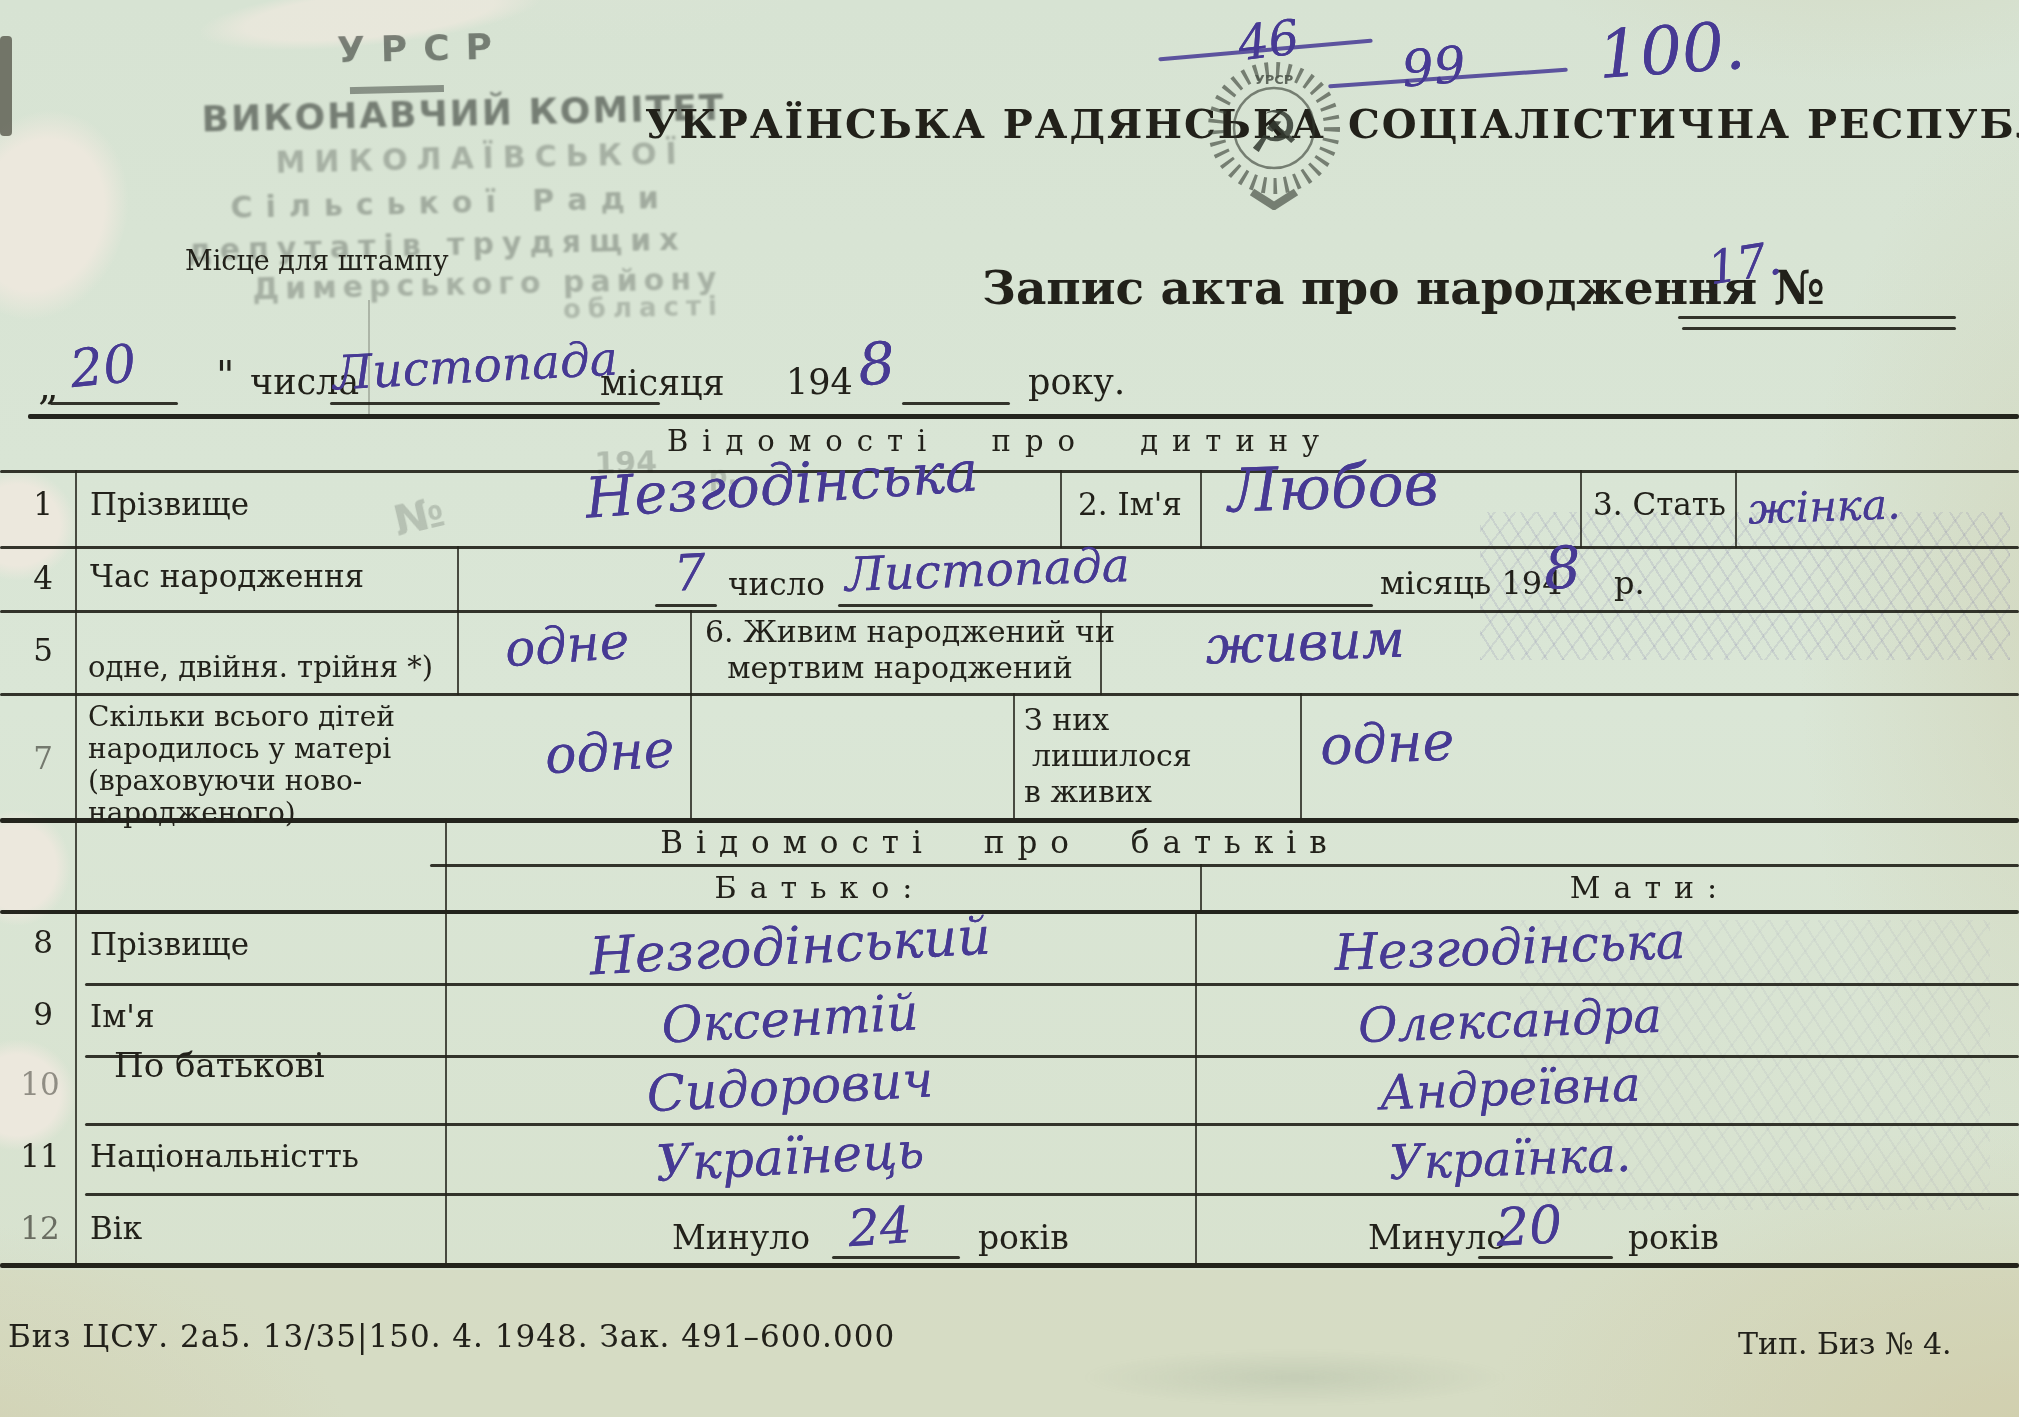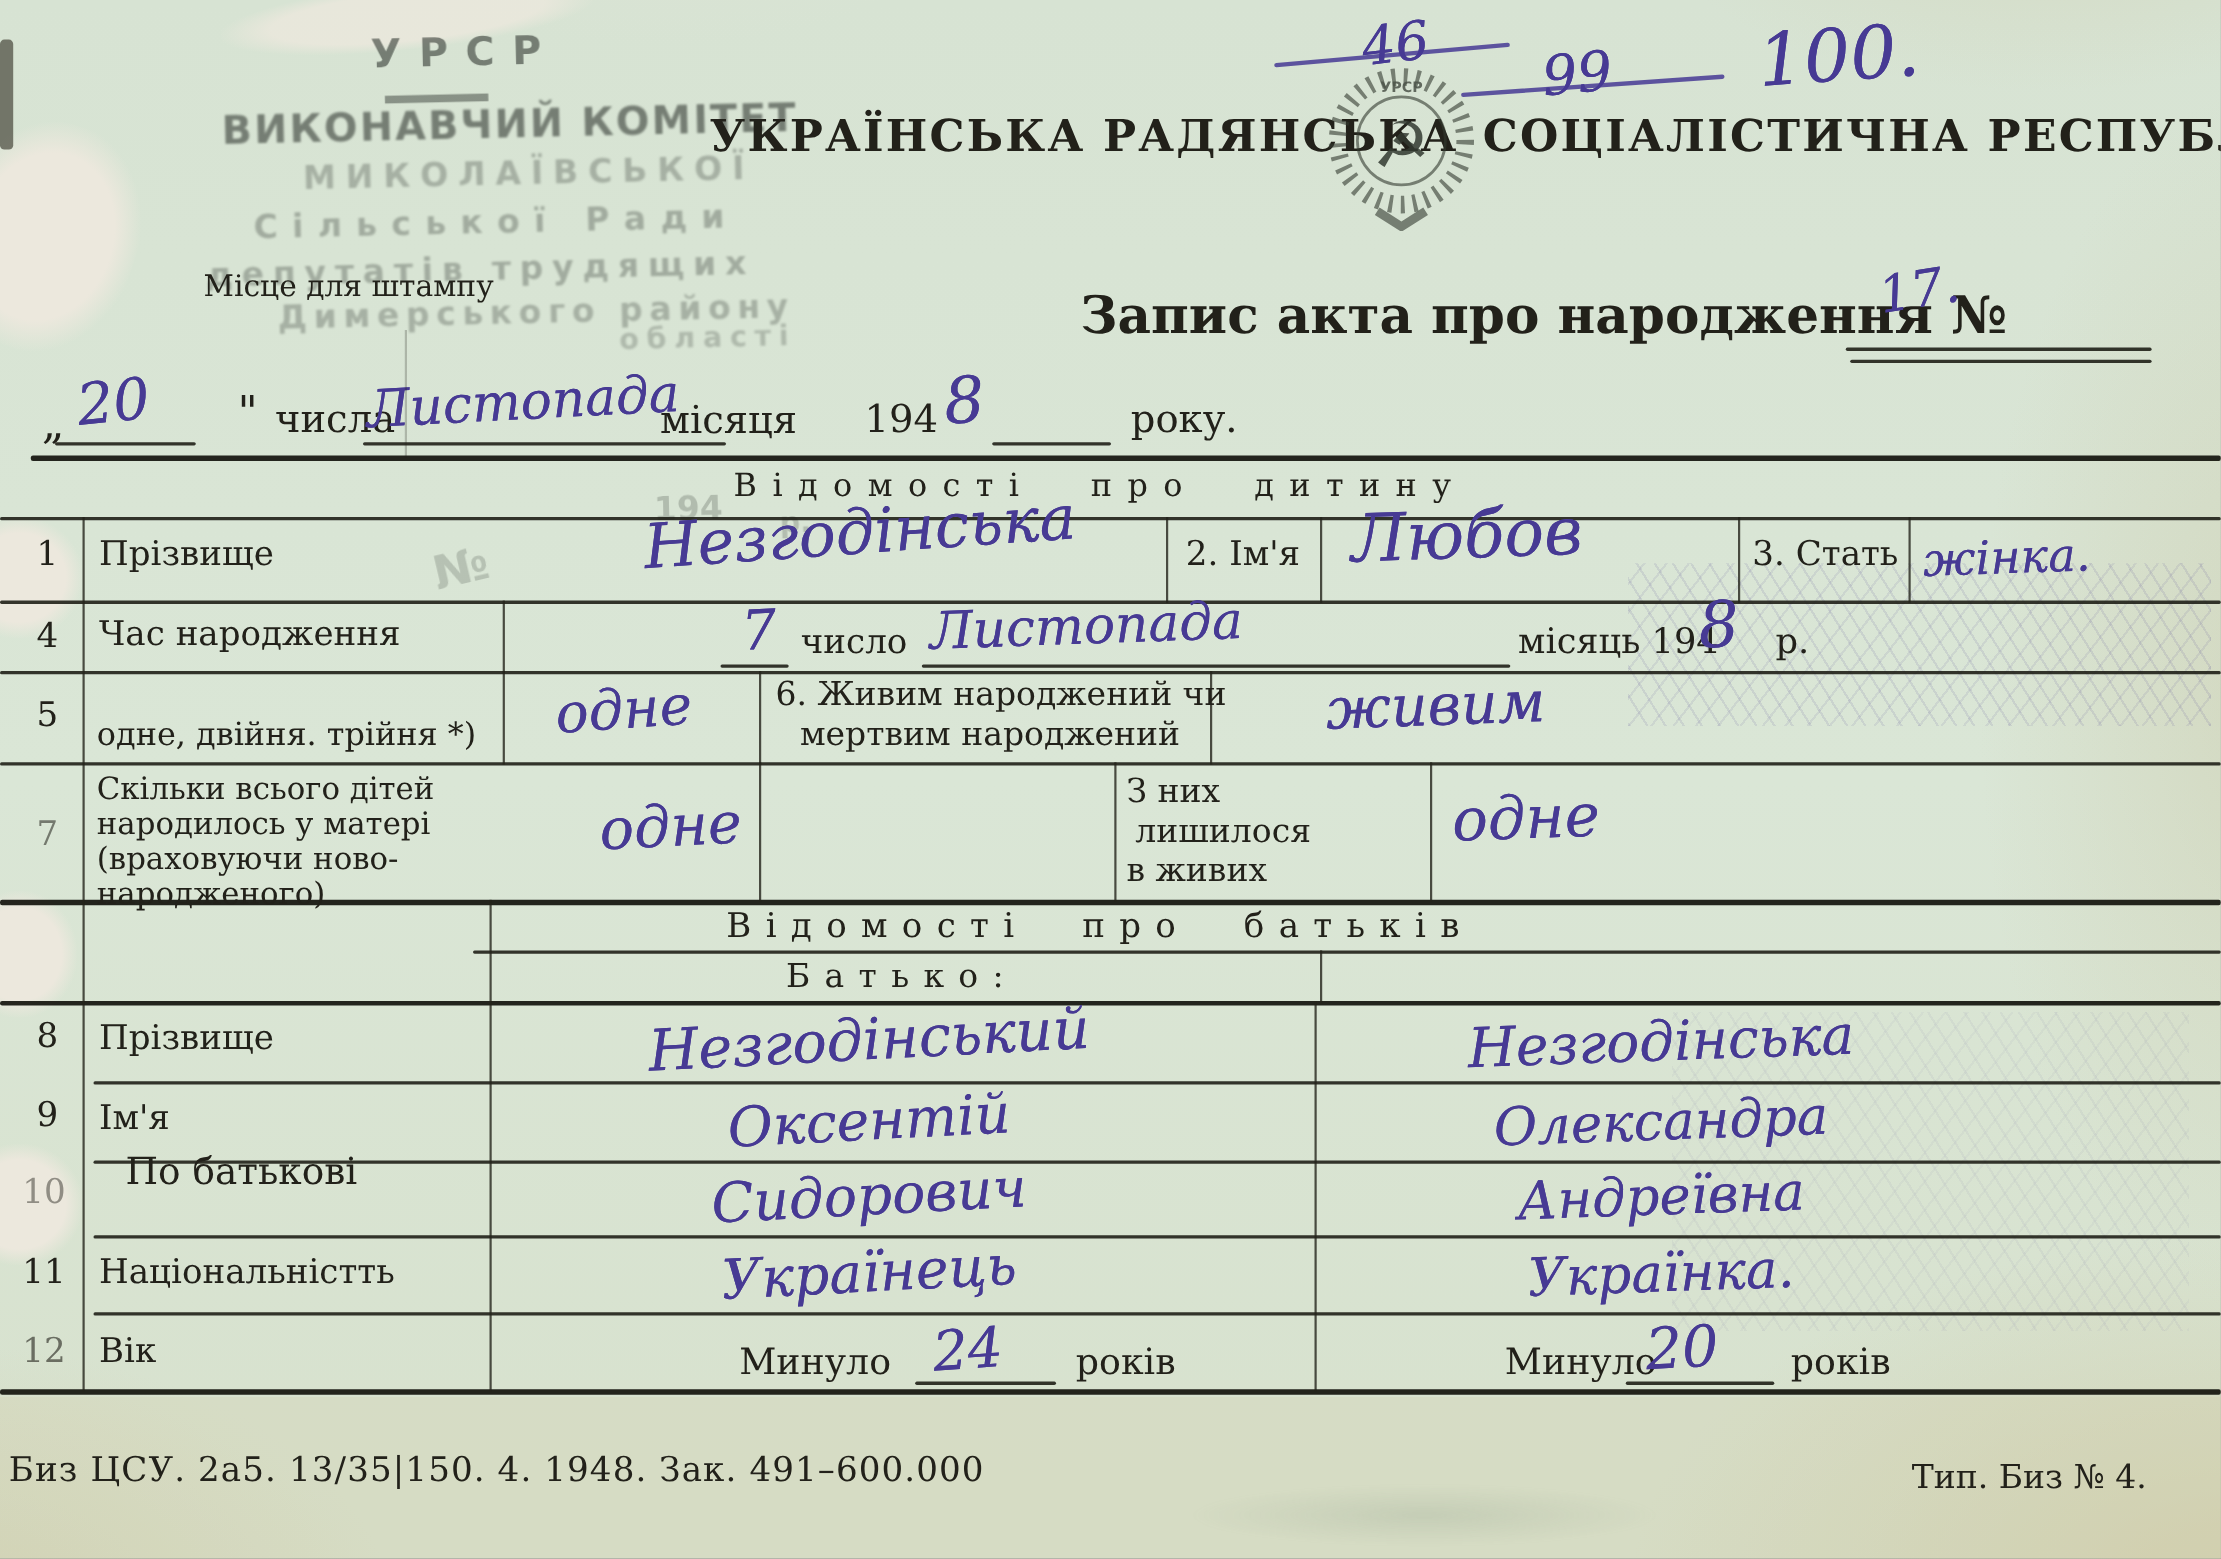--- a/index.html
+++ b/index.html
@@ -171,20 +171,21 @@
   <span class="abs printed" style="left:88px;top:764px;font-size:28px;">(враховуючи ново-</span>
   <span class="abs printed" style="left:88px;top:796px;font-size:28px;">народженого)</span>
   <span class="abs hand" style="left:545px;top:722px;font-size:52px;transform:rotate(-3deg);">одне</span>
   <span class="abs printed" style="left:1024px;top:702px;font-size:30px;">З них</span>
   <span class="abs printed" style="left:1032px;top:738px;font-size:30px;">лишилося</span>
   <span class="abs printed" style="left:1024px;top:774px;font-size:30px;">в живих</span>
   <span class="abs hand" style="left:1320px;top:712px;font-size:54px;transform:rotate(-2deg);">одне</span>
 
   <div class="abs printed center" style="left:400px;top:824px;width:1200px;font-size:31px;letter-spacing:13px;word-spacing:26px;">Відомості про батьків</div>
   <div class="abs printed center" style="left:445px;top:870px;width:750px;font-size:30px;letter-spacing:13px;">Батько:</div>
+  <div class="abs printed center" style="left:1330px;top:870px;width:640px;font-size:30px;letter-spacing:13px;">Мати:</div>
 
   <div class="abs printed center" style="left:20px;top:924px;width:46px;font-size:31px;">8</div>
   <div class="abs printed center" style="left:20px;top:996px;width:46px;font-size:31px;">9</div>
   <div class="abs printed center" style="left:14px;top:1066px;width:52px;font-size:31px;opacity:.45;">10</div>
   <div class="abs printed center" style="left:14px;top:1138px;width:52px;font-size:31px;">11</div>
   <div class="abs printed center" style="left:14px;top:1210px;width:52px;font-size:31px;opacity:.6;">12</div>
 
   <span class="abs printed" style="left:90px;top:926px;font-size:31px;">Прізвище</span>
   <div class="abs hand center" style="left:460px;top:916px;width:660px;font-size:52px;transform:rotate(-3deg);">Незгодінський</div>
   <div class="abs hand center" style="left:1210px;top:918px;width:600px;font-size:50px;transform:rotate(-2deg);">Незгодінська</div>

